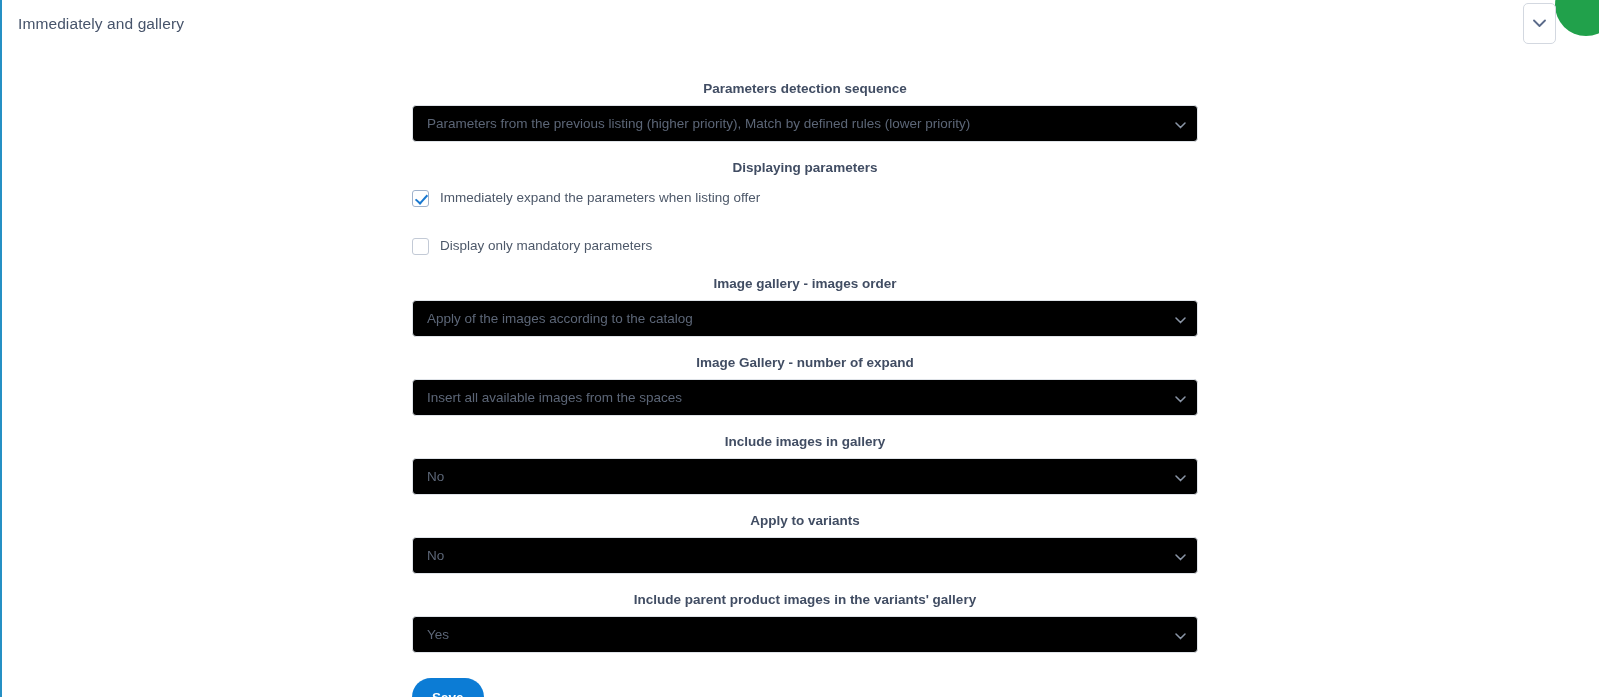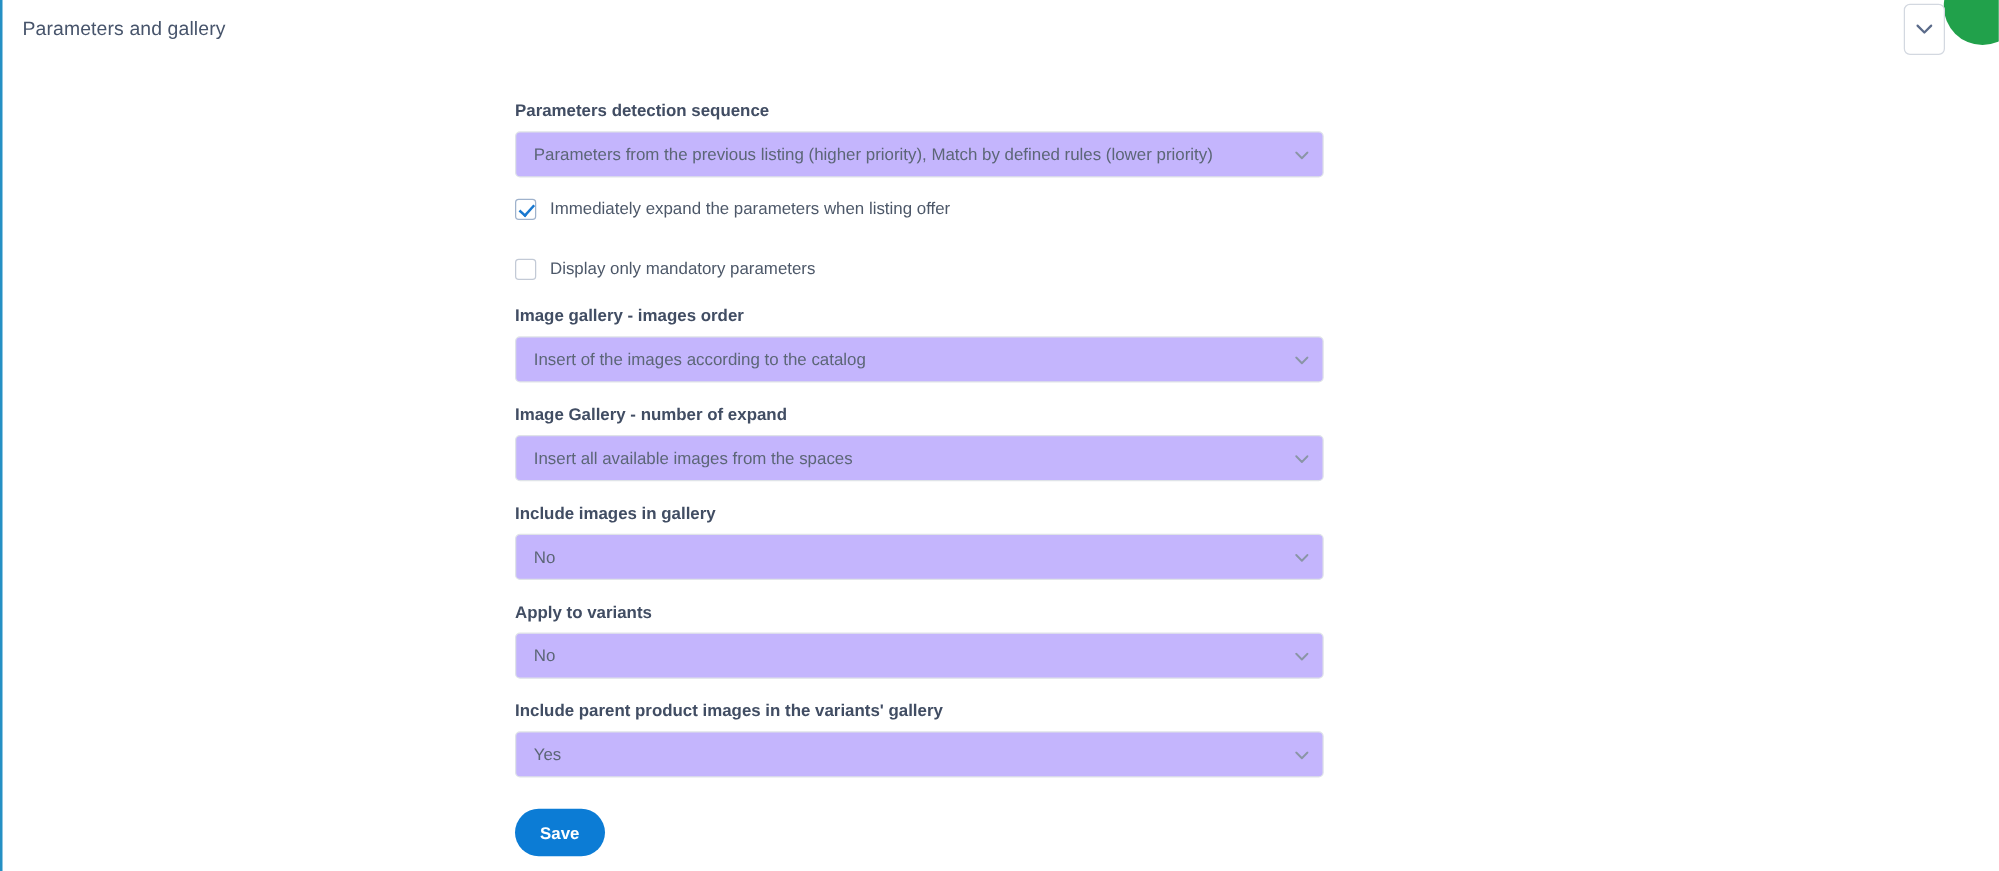--- a/index.html
+++ b/index.html
@@ -82,29 +82,30 @@
     width: 786px;
   }
 
   .field-label {
     font-size: 13.5px;
     font-weight: bold;
     color: #414d63;
     line-height: 18px;
     margin-bottom: 7px;
     white-space: nowrap;
+    text-align: center;
   }
 
   .select-box {
     position: relative;
-    width: 647px;
+    width: 786px;
     height: 37px;
     border: 1px solid #dfe3e8;
     border-radius: 4px;
-    background: #c4b5fd;
+    background: #000000;
     box-sizing: border-box;
     display: flex;
     align-items: center;
     cursor: pointer;
   }
   .select-value {
     font-size: 13.5px;
     color: #5c6677;
     padding-left: 14px;
     padding-right: 34px;
@@ -182,21 +183,21 @@
   }
 </style>
 </head>
 <body>
 
 <div class="panel">
 
   <div class="corner-blob"></div>
 
   <div class="panel-header">
-    <div class="panel-title">Parameters and gallery</div>
+    <div class="panel-title">Immediately and gallery</div>
     <div class="collapse-btn">
       <span>
         <svg width="13" height="9" viewBox="0 0 13 9">
           <path d="M1 1.5 L6.5 7 L12 1.5" fill="none" stroke="#5b6b8a" stroke-width="1.8" stroke-linecap="round" stroke-linejoin="round"></path>
         </svg>
       </span>
     </div>
   </div>
 
   <div class="form-col">
@@ -207,34 +208,35 @@
         <span class="select-value">Parameters from the previous listing (higher priority), Match by defined rules (lower priority)</span>
         <span class="select-caret">
           <svg width="11" height="7" viewBox="0 0 11 7">
             <path d="M1 1 L5.5 5.6 L10 1" fill="none" stroke="#8a95a6" stroke-width="1.5" stroke-linecap="round" stroke-linejoin="round"></path>
           </svg>
         </span>
       </div>
     </div>
 
     <div class="group tight">
+      <div class="field-label">Displaying parameters</div>
       <div class="check-row">
         <span class="checkbox checked"></span>
         <span class="check-label">Immediately expand the parameters when listing offer</span>
       </div>
       <div class="check-row second">
         <span class="checkbox"></span>
         <span class="check-label">Display only mandatory parameters</span>
       </div>
     </div>
 
     <div class="group">
       <div class="field-label">Image gallery - images order</div>
       <div class="select-box">
-        <span class="select-value">Insert of the images according to the catalog</span>
+        <span class="select-value">Apply of the images according to the catalog</span>
         <span class="select-caret">
           <svg width="11" height="7" viewBox="0 0 11 7">
             <path d="M1 1 L5.5 5.6 L10 1" fill="none" stroke="#8a95a6" stroke-width="1.5" stroke-linecap="round" stroke-linejoin="round"></path>
           </svg>
         </span>
       </div>
     </div>
 
     <div class="group">
       <div class="field-label">Image Gallery - number of expand</div>

